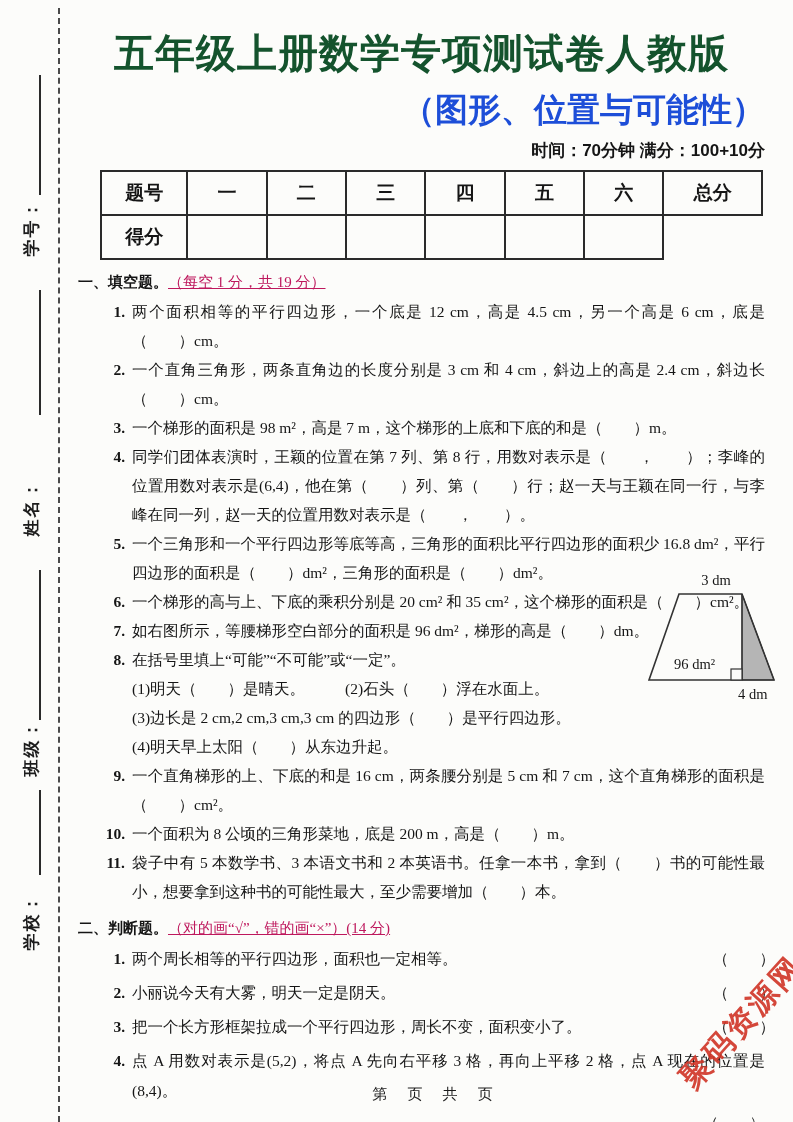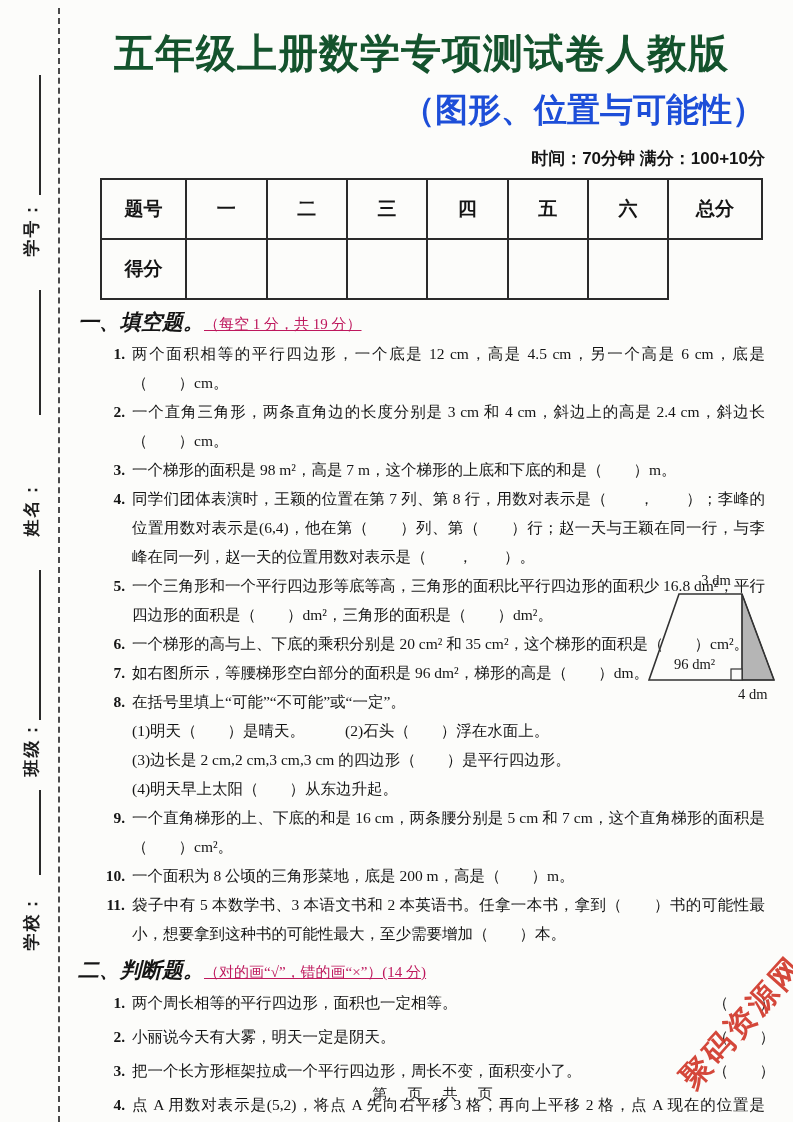--- a/index.html
+++ b/index.html
@@ -19,30 +19,30 @@
   .side-label { position:absolute; left:31px; transform:translate(-50%,-50%) rotate(-90deg);
     white-space:nowrap; font-family:"Liberation Sans",sans-serif; font-weight:bold;
     font-size:17px; letter-spacing:2px; color:#1c1c1c; }
   .sl-1 { top:228px; } .sl-2 { top:508px; } .sl-3 { top:748px; } .sl-4 { top:922px; }
   
   .main { position:absolute; left:78px; top:28px; width:687px; }
   .title { margin:0; text-align:center; font-family:"Liberation Sans",sans-serif;
     font-weight:bold; font-size:40px; line-height:50px; letter-spacing:1px; color:#14532d; }
   .subtitle { margin:10px 0 0 0; text-align:right; font-family:"Liberation Sans",sans-serif;
     font-weight:bold; font-size:33px; line-height:44px; color:#1d4ed8; }
-  .meta { margin-top:16px; text-align:right; font-family:"Liberation Sans",sans-serif;
+  .meta { margin-top:8px; text-align:right; font-family:"Liberation Sans",sans-serif;
     font-weight:bold; font-size:17px; line-height:22px; }
   table.score { border-collapse:collapse; margin-top:8px; margin-left:22px; width:663px;
     font-family:"Liberation Sans",sans-serif; }
   table.score th, table.score td { border:2px solid #2a2a2a; height:34px; text-align:center;
-    font-weight:bold; font-size:19px; padding:12px; }
+    font-weight:bold; font-size:19px; padding:4px; }
   .col-label { width:85px; } .col-num { width:77px; } .col-total { width:99px; }
   
   .sec-heading { margin-top:10px; line-height:24px; }
-  .sec-title { font-family:"Liberation Sans",sans-serif; font-weight:bold; font-size:21px;font-style:italic; }
+  .sec-title { font-family:"Liberation Sans",sans-serif; font-weight:bold; font-size:15px; }
   .sec-note  { font-size:15px; color:#be185d;text-decoration:underline; }
   .qlist { margin-top:3px; }
   .q { display:flex; padding-left:18px; font-size:15.5px; line-height:29px; }
   .q-no { flex:none; width:29px; text-align:right; font-weight:bold; margin-right:7px; }
   .q-text { flex:1; text-align:justify; }
   .sub { padding-left:54px; font-size:15.5px; line-height:29px; }
   .sub-gap { display:inline-block; width:40px; }
   
   .j { display:flex; padding-left:18px; font-size:15.5px; line-height:30px; margin-top:4px; }
   .j-bracket { flex:none; width:52px; text-align:right; }

